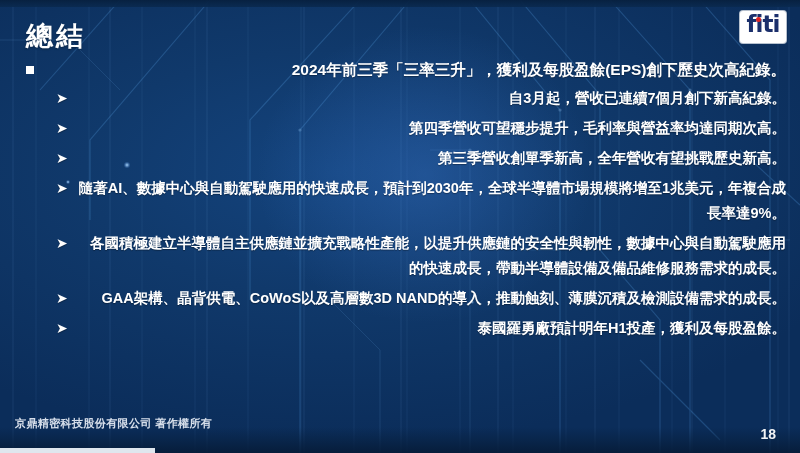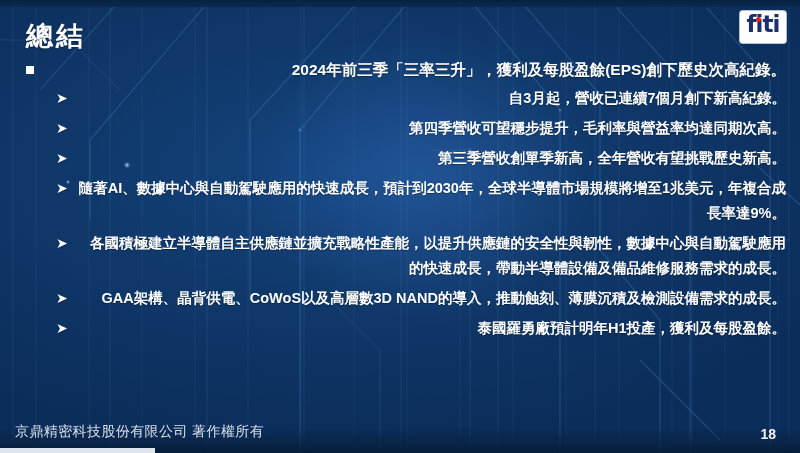--- a/index.html
+++ b/index.html
@@ -159,23 +159,23 @@
   }
   .btext {
     flex: 1 1 auto;
     text-align: right;
   }
 
   
   .footer-left {
     position: absolute;
     left: 15px;
-    bottom: 12px;
-    font-size: 14px;
-    font-weight: 400;
+    bottom: 22px;
+    font-size: 11px;
+    font-weight: 700;
     color: #e8eef7;
     letter-spacing: .4px;
     opacity: .92;
   }
   .footer-page {
     position: absolute;
     right: 24px;
     bottom: 11px;
     font-size: 14px;
     font-weight: 700;

